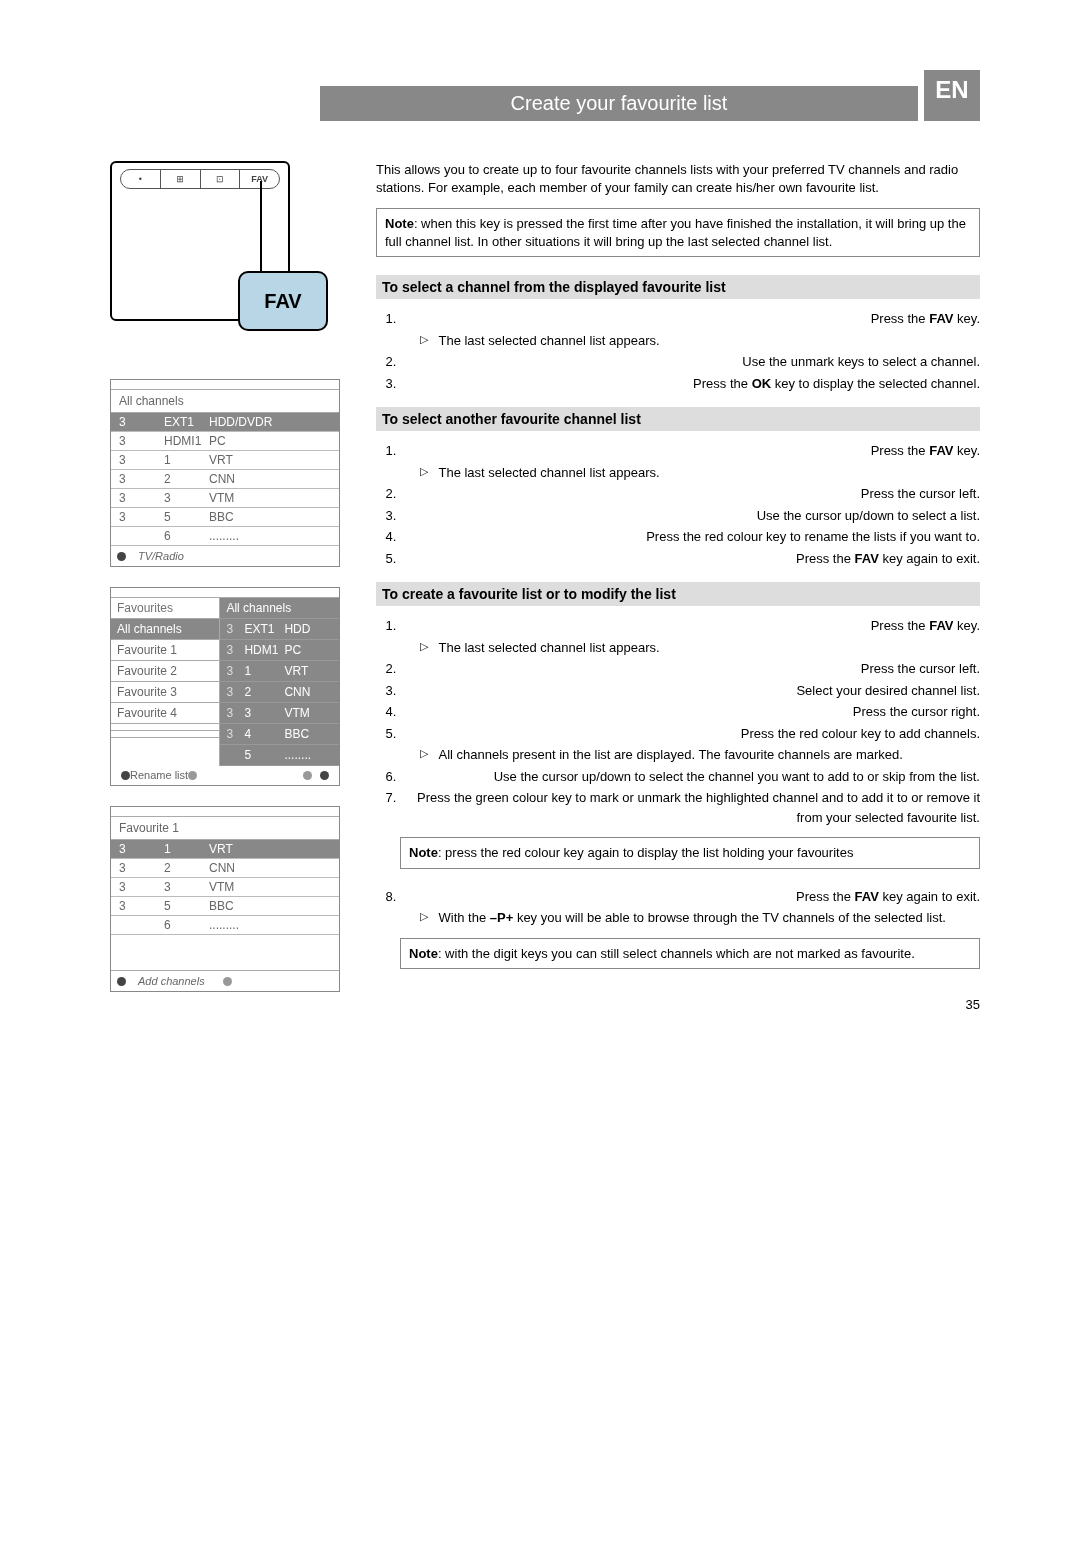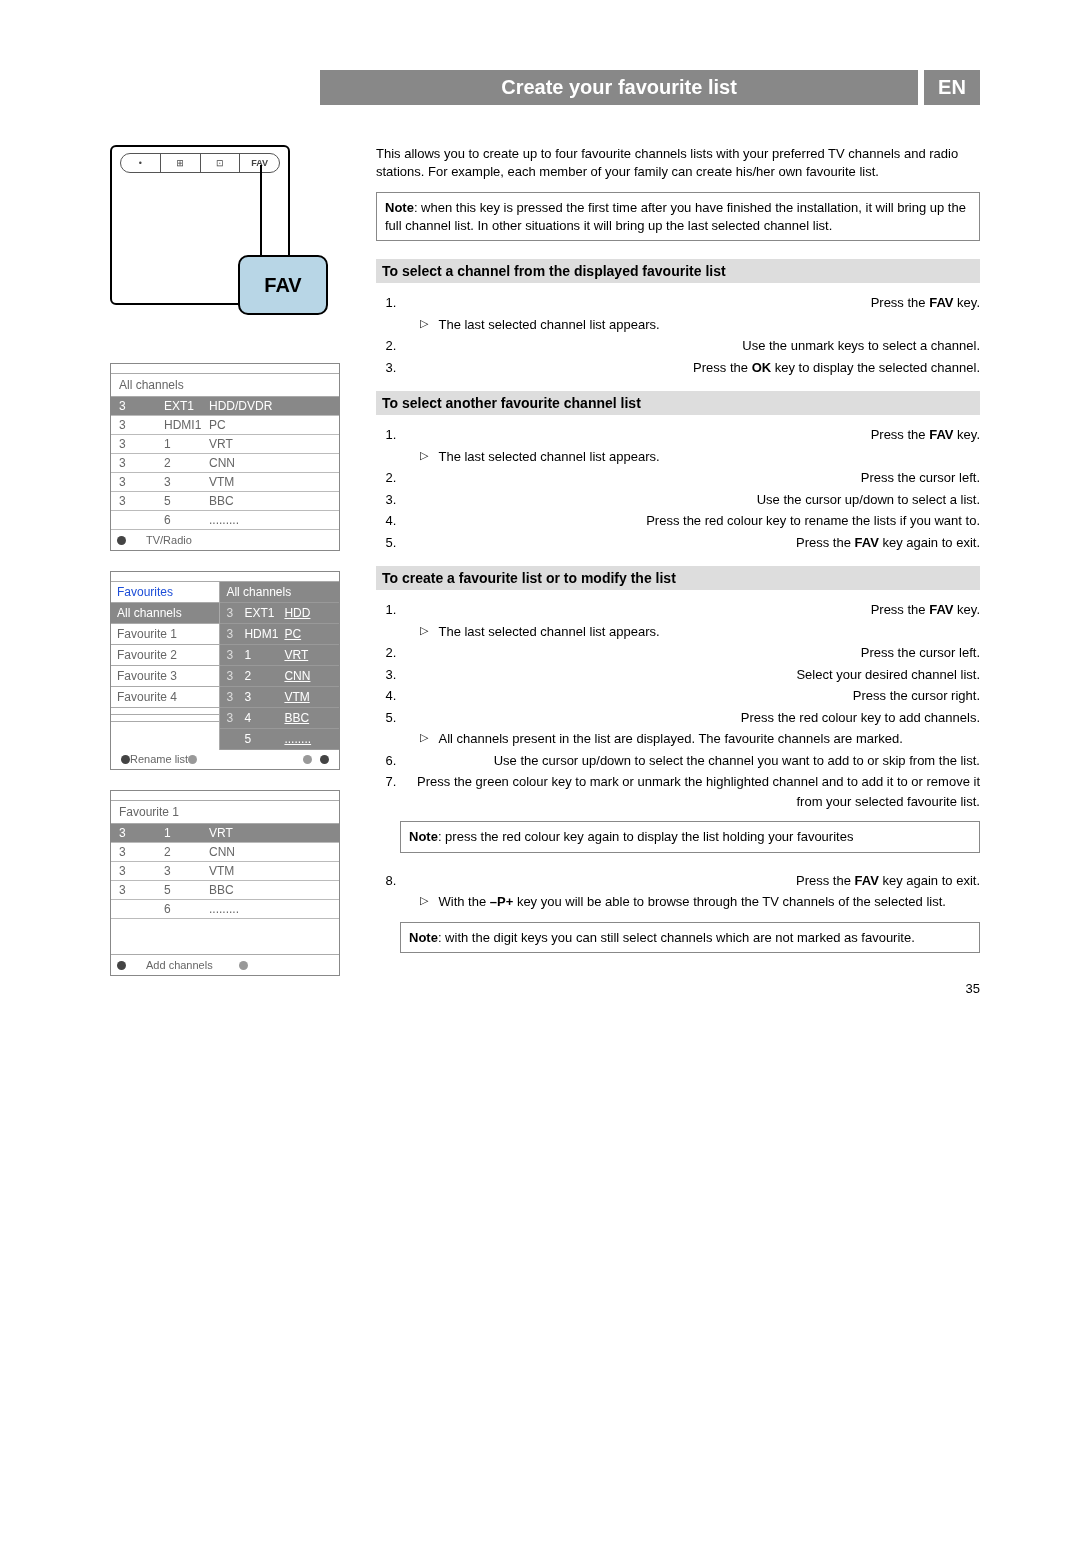--- a/index.html
+++ b/index.html
@@ -12,29 +12,30 @@
     margin: 0 auto;
     padding: 70px 100px 40px 110px;
   }
   .header-row { display: flex; margin-bottom: 40px; }
   .header-spacer { width: 210px; }
   .header-bar {
     flex: 1;
     background: #888;
     color: #fff;
     font-size: 20px;
-    font-weight: bold;
+    font-weight: normal;
     text-align: center;
     padding: 6px 0;
+    margin-top: 16px;
   }
   .header-lang {
     width: 56px;
     background: #888;
     color: #fff;
-    font-size: 20px;
+    font-size: 24px;
     font-weight: bold;
     text-align: center;
     padding: 6px 0;
     margin-left: 6px;
   }
   .columns { display: flex; gap: 36px; }
   .left-col { width: 230px; }
   .right-col { flex: 1; }
 
   
@@ -106,45 +107,46 @@
   .osd-row.hi {
     background: #888;
     color: #fff;
   }
   .osd-foot {
     padding: 4px 6px;
     font-size: 11px;
     color: #666;
     display: flex;
     align-items: center;
-    gap: 20px;
+    gap: 12px;
+    font-style: italic;
   }
   .dot {
     width: 9px; height: 9px;
     border-radius: 50%;
     display: inline-block;
     background: #999;
   }
   .dot.dark { background: #444; }
 
   
   .osd2 { display: flex; }
   .osd2-left { width: 48%; border-right: 1px solid #aaa; }
   .osd2-right { flex: 1; background: #888; color: #fff; }
   .osd2-left .cell, .osd2-right .cell {
     padding: 3px 6px;
     border-bottom: 1px solid #aaa;
     font-size: 12px;
   }
-  .osd2-left .cell.hdr { color: #1d4ed8; }
+  .osd2-left .cell.hdr { color: #737373; }
   .osd2-left .cell.sel { background: #888; color: #fff; }
   .osd2-right .cell { border-bottom: 1px solid #999; display:flex; }
   .osd2-right .cell .c1 { width: 18px; color: #ddd; }
   .osd2-right .cell .c2 { width: 40px; }
-  .osd2-right .cell .c3 { flex:1;text-decoration:underline; }
+  .osd2-right .cell .c3 { flex:1; }
   .osd2-right .hdr2 { color:#fff; padding:3px 6px; border-bottom:1px solid #999; }
   .osd2-foot {
     display:flex; justify-content:space-between;
     padding:4px 10px; font-size:11px; color:#666;
   }
   .foot-dots { display:flex; gap:8px; align-items:center; }
   .foot-left { display:flex; align-items:center; gap:0; }
 
   
   .para { font-size: 13px; line-height: 1.35; margin-bottom: 12px; }

